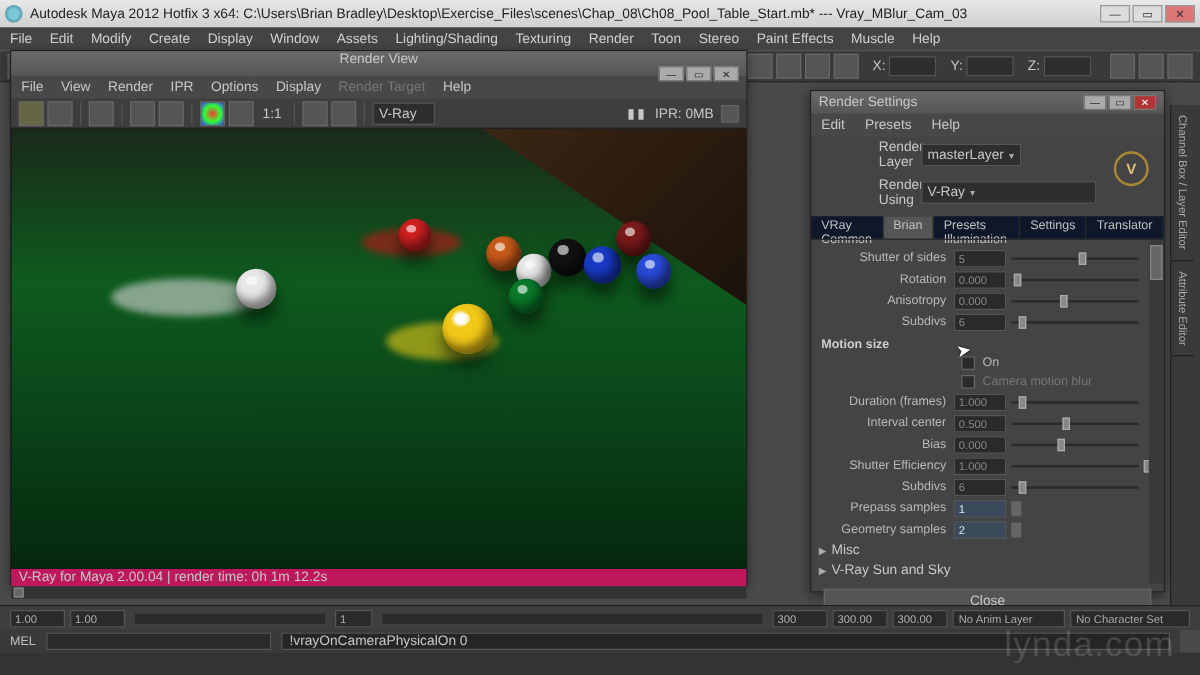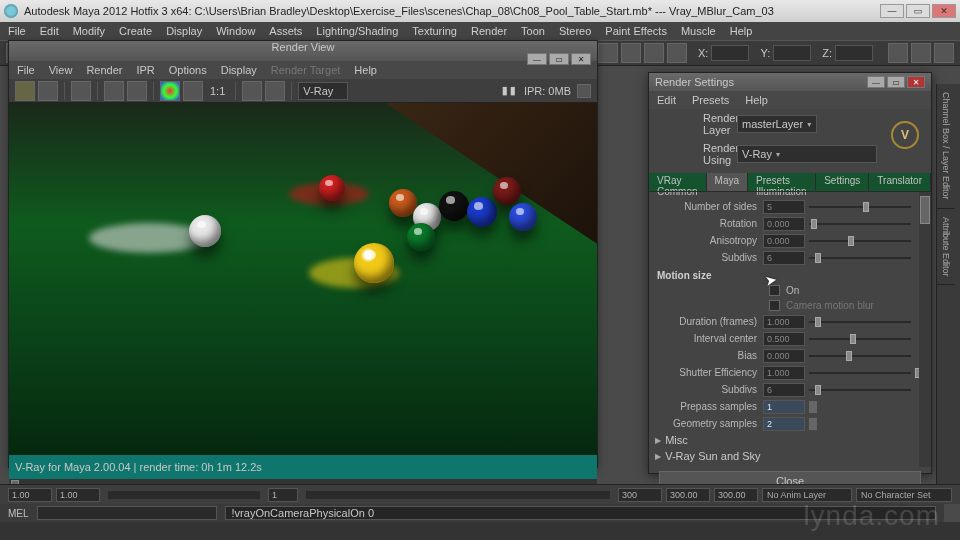--- a/index.html
+++ b/index.html
@@ -29,37 +29,37 @@
 .rv-tool { height:24px; background:#3e3e3e; border-bottom:1px solid #222; display:flex; align-items:center; gap:3px; padding:0 6px; }
 .rv-tool .sep { width:1px; height:18px; background:#555; margin:0 3px; }
 .rv-tool .sel { width:50px; height:18px; background:#2e2e2e; border:1px solid #555; display:flex; align-items:center; padding:0 4px; font-size:10px; }
 .rv-tool .rside { margin-left:auto; display:flex; align-items:center; gap:6px; color:#b0b0b0; font-size:10px;}
 .rv-img { position:relative; height:352px; background:#000; overflow:hidden; }
 .pool { position:absolute; inset:0; background:linear-gradient(180deg,#1a2a1a 0%,#0e5b1e 35%,#0a4018 70%,#05280e 100%); }
 .rail { position:absolute; top:0; right:0; width:36%; height:40%; background:linear-gradient(135deg,#3a2614,#1c120a); clip-path:polygon(100% 0,100% 100%,0 0); }
 .ball { position:absolute; border-radius:50%; box-shadow:inset -4px -6px 8px rgba(0,0,0,.5), 0 10px 12px rgba(0,0,0,.5); }
 .ball::after{content:"";position:absolute;top:18%;left:24%;width:30%;height:24%;background:rgba(255,255,255,.6);border-radius:50%;}
 .streak{position:absolute;border-radius:50%;filter:blur(3px);opacity:.6;}
-.rv-status { height:24px; background:#0f766e; color:#888; font-size:9px; padding:0 6px; display:flex; align-items:center; }
+.rv-status { height:14px; background:#be185d; color:#888; font-size:9px; padding:0 6px; display:flex; align-items:center; }
 .rv-info { height:18px; background:#3a3a3a; color:#c8c8c8; font-size:10px; display:flex; align-items:center; justify-content:center; }
 .rv-scroll { height:10px; background:#333; position:relative; }
 .rv-scroll .thumb{position:absolute; left:2px; top:1px; width:8px; height:8px; background:#666; border:1px solid #888;}
 
 .settings { position:absolute; right:28px; top:-12px; width:284px; height:402px; background:#444; border:1px solid #222; box-shadow:0 2px 10px rgba(0,0,0,.5); }
 .st-title { height:18px; background:linear-gradient(#6a6a6a,#555); display:flex; align-items:center; padding:0 6px; }
 .st-title .wic{display:flex;gap:2px;margin-left:auto;}
 .st-title .wbtn{width:18px;height:12px;background:#aaa;border:1px solid #777;font-size:8px;display:flex;align-items:center;justify-content:center;color:#222;}
 .st-title .wbtn.cl{background:#b23535;color:#fff;}
 .st-menu { height:18px; background:#484848; display:flex; align-items:center; gap:16px; padding:0 8px; }
 .st-row { display:flex; align-items:center; padding:3px 10px; gap:6px; }
 .st-lbl { width:72px; text-align:left; color:#c8c8c8; font-size:11px;padding-left:44px; }
 .st-sel { height:18px; background:#2e2e2e; border:1px solid #555; display:flex; align-items:center; padding:0 4px; font-size:10px; }
 .st-sel.dd::after{content:"▾";margin-left:4px;color:#aaa;font-size:8px;}
 .vray-logo { position:absolute; right:12px; top:48px; width:28px; height:28px; border:2px solid #aa8833; border-radius:50%; display:flex; align-items:center; justify-content:center; color:#ddbf7a; font-weight:bold; font-size:12px; }
-.st-tabs { display:flex; height:18px; background:#14532d; margin-top:4px; }
+.st-tabs { display:flex; height:18px; background:#0f172a; margin-top:4px; }
 .st-tabs span { padding:2px 8px; color:#c0c0c0; font-size:10px; border-right:1px solid #2a2a2a; }
 .st-tabs span.act { background:#555; }
 .st-body { position:relative; height:276px; overflow:hidden; border-top:1px solid #2a2a2a; padding:6px 14px 6px 6px; }
 .param { display:flex; align-items:center; height:17px; }
 .param .plbl { width:108px; text-align:right; color:#b8b8b8; font-size:10px; padding-right:6px; }
 .param .pin { width:42px; height:14px; background:#2a2a2a; border:1px solid #555; color:#888; font-size:9px; padding:0 3px; display:flex; align-items:center;}
 .param .pin.lit{background:#3a4a5a;color:#d8e8f8;}
 .param .psld { flex:1; height:14px; position:relative; margin-left:4px; }
 .param .psld .tr{position:absolute;top:6px;left:0;right:6px;height:2px;background:#2a2a2a;}
 .param .psld .hn{position:absolute;top:2px;width:6px;height:10px;background:#888;border:1px solid #aaa;}
@@ -247,28 +247,28 @@
     </div>
     <div class="st-row">
       <span class="st-lbl">Render Using</span>
       <div class="st-sel dd" style="width:140px;">
           <span>V-Ray</span>
         </div>
     </div>
     <div class="vray-logo">V</div>
     <div class="st-tabs">
       <span>VRay Common</span>
-      <span class="act">Maya</span>
+      <span class="act">Brian</span>
       <span>Presets Illumination</span>
       <span>Settings</span>
       <span>Translator</span>
     </div>
     <div class="st-body">
       <div class="param">
-          <span class="plbl">Number of sides</span>
+          <span class="plbl">Shutter of sides</span>
           <div class="pin">5</div>
           <div class="psld">
             <div class="tr"></div>
             <div class="hn" style="left:50%"></div>
           </div>
         </div>
       <div class="param">
           <span class="plbl">Rotation</span>
           <div class="pin">0.000</div>
           <div class="psld">

